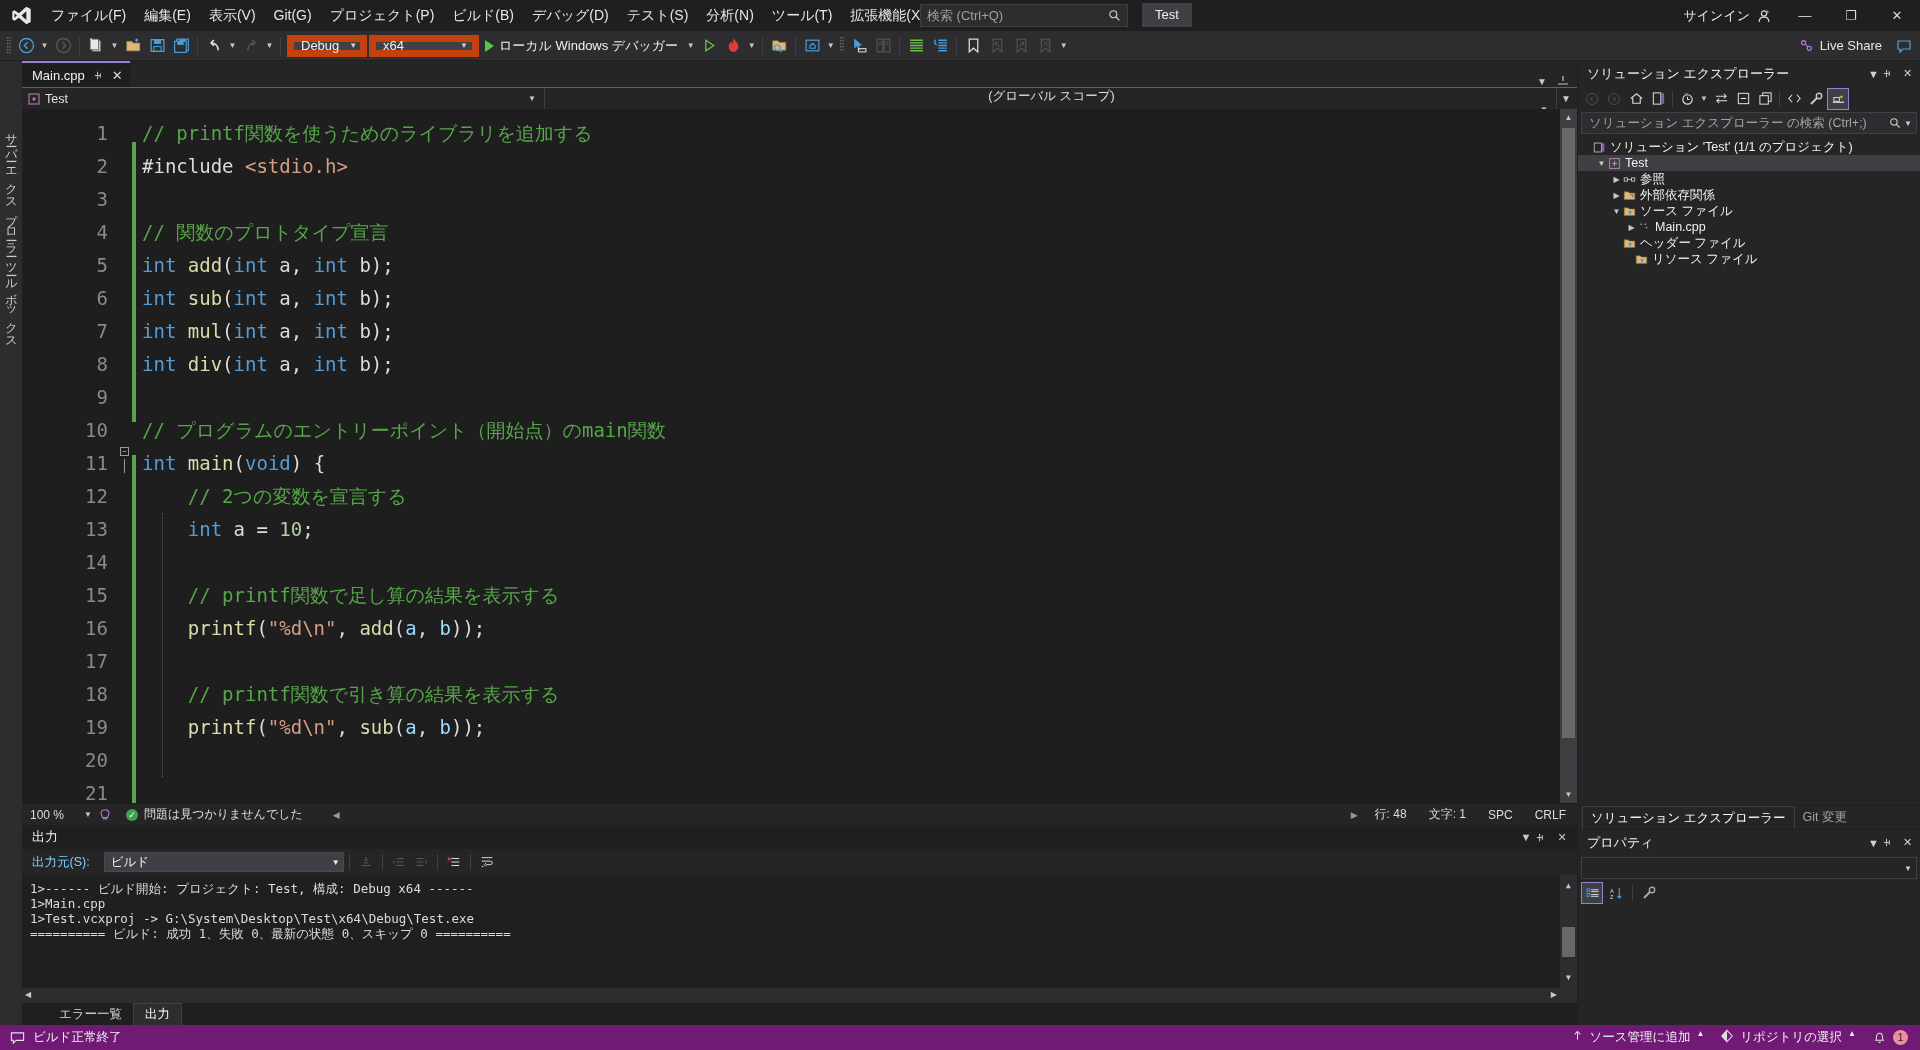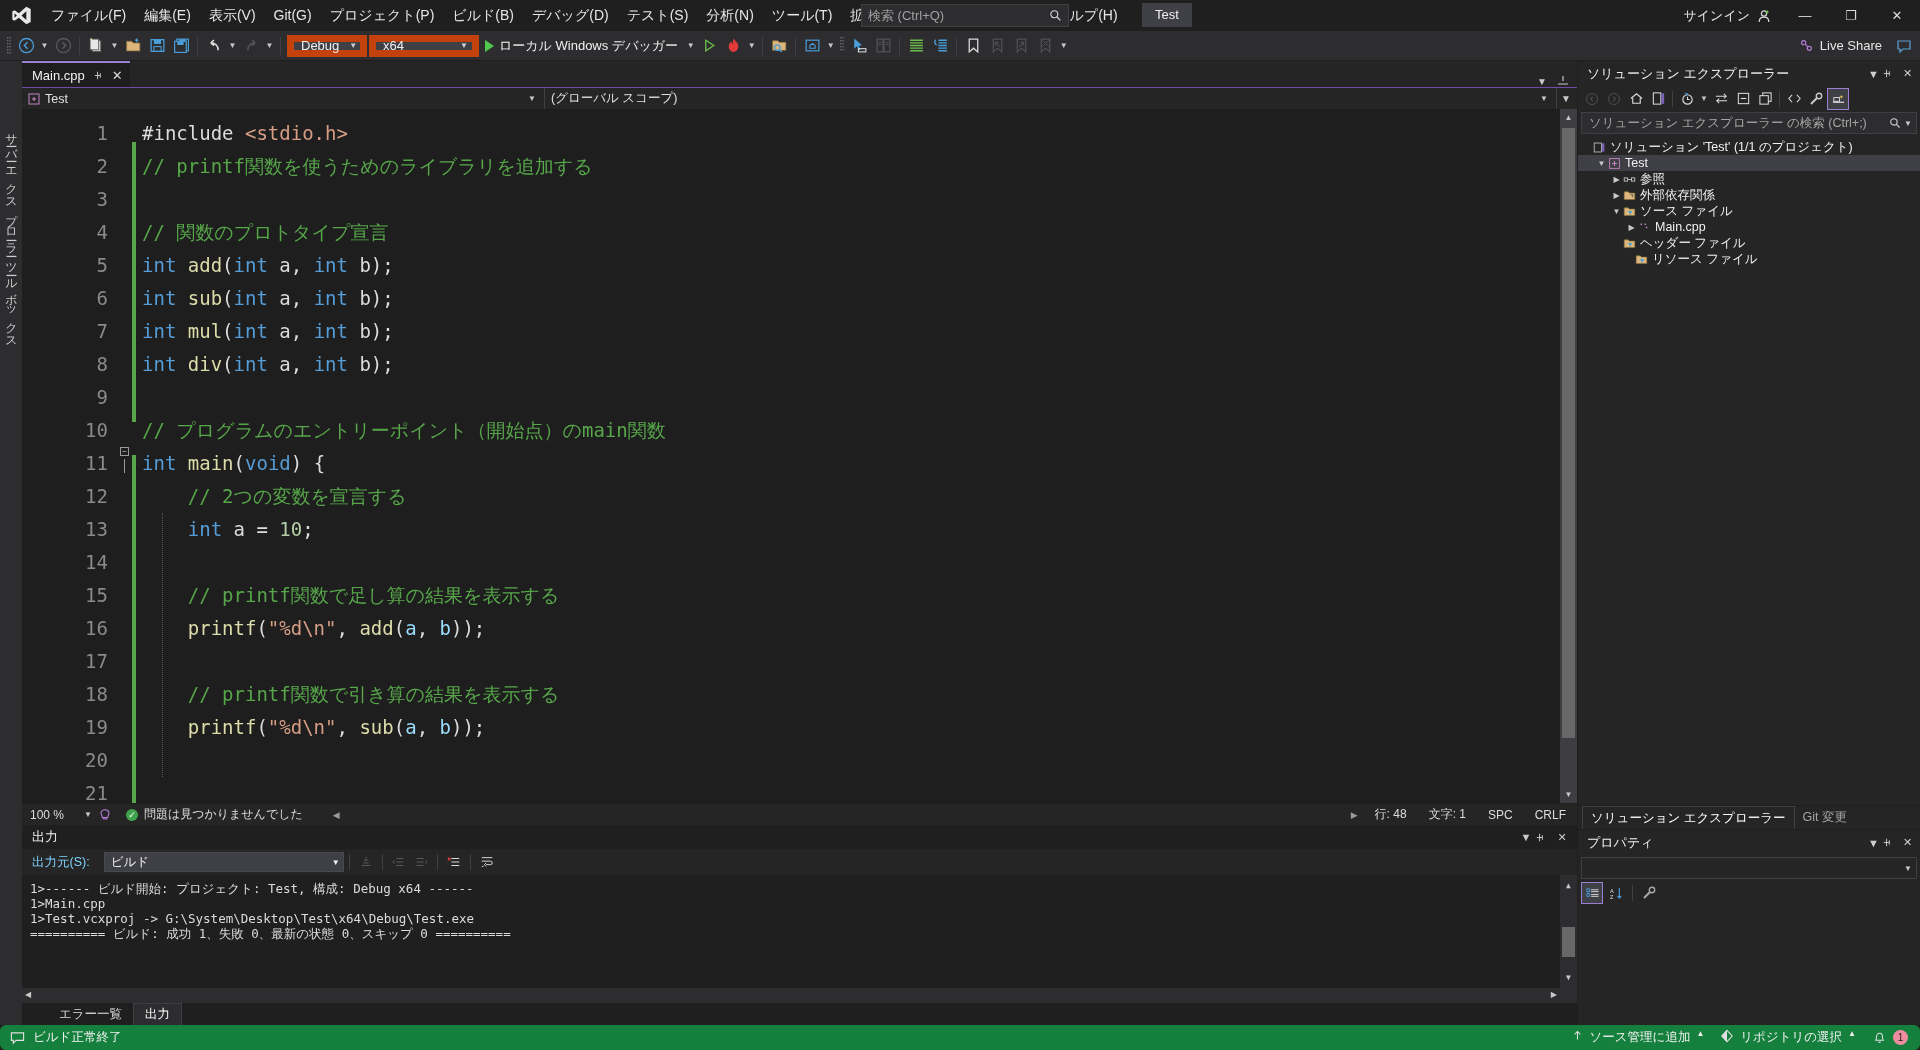--- a/index.html
+++ b/index.html
@@ -18,21 +18,21 @@
     flex: 0 0 31px; position: relative;
   }
   .vs-logo { width: 42px; height: 31px; display: flex; align-items: center; justify-content: center; }
   .vs-logo svg { display:block; }
   .menu { display: flex; align-items: center; height: 31px; }
   .menu-item {
     padding: 0 9px; height: 31px; line-height: 31px; font-size: 14px;
     color: #e6e6e6; white-space: nowrap; cursor: default;
   }
   .search-box {
-    position: absolute; left: 861px; top: 4px; width: 208px; height: 23px;
+    position: absolute; left: 920px; top: 4px; width: 208px; height: 23px;
     background: #2d2d30; border: 1px solid #3f3f46; display: flex; align-items: center;
     padding: 0 6px; font-size: 13px; color: #a0a0a0;
   }
   .search-box .txt { flex: 1; overflow: hidden; white-space: nowrap; }
   .search-icon { color: #c9c9c9; font-size: 13px; }
   .test-btn {
     position: absolute; left: 1142px; top: 3px; height: 24px; padding: 0 13px;
     line-height: 24px; background: #3f3f46; font-size: 13px; color: #f0f0f0;
   }
   .signin {
@@ -92,21 +92,21 @@
   .tabstrip-right { margin-left: auto; display: flex; align-items: center; gap: 10px; padding: 0 8px; color: #c8c8c8; font-size: 10px; }
 
   
   .navbar { height: 22px; flex: 0 0 22px; background: #252526; display: flex; align-items: stretch; border-top: 1px solid #6a4fa3; }
   .nav-combo {
     display: flex; align-items: center; font-size: 12.5px; color: #e0e0e0; padding: 0 4px 0 6px;
     border-right: 1px solid #3f3f46; position: relative;
   }
   .nav-combo .cv { margin-left: auto; font-size: 8px; color: #c8c8c8; padding-left: 8px; padding-right: 4px;}
   .nav-combo.c1 { width: 523px; }
-  .nav-combo.c2 { width: 1012px; }
+  .nav-combo.c2 { width: 1012px; flex-direction: column; }
   .navbar-right { flex: 1; display: flex; align-items: center; justify-content: flex-end; padding-right: 6px; color: #c8c8c8; font-size: 10px; }
   .cpp-ico { color: #d080d0; font-size: 11px; margin-right: 5px; }
 
   
   .editor { flex: 1; display: flex; min-height: 0; background: #1e1e1e; position: relative; overflow: hidden; }
   .gutter {
     width: 96px; flex: 0 0 96px; background: #1e1e1e; text-align: right;
     font-family: "DejaVu Sans Mono", monospace; font-size: 19px; color: #8a8a8a;
     padding-top: 8px; padding-right: 10px; user-select: none;
   }
@@ -216,21 +216,21 @@
   .prop-combo { height: 22px; margin: 2px 3px; background: #252526; border: 1px solid #3f3f46; display: flex; align-items: center; padding: 0 4px; }
   .prop-combo .cv { margin-left: auto; font-size: 8px; color: #c8c8c8; }
   .prop-toolbar { height: 24px; display: flex; align-items: center; padding-left: 3px; gap: 2px; }
   .prop-grid { flex: 1; background: #252526; }
 
   
   .statusbar {
     height: 25px; flex: 0 0 25px; background: #68217a00; background: #3f3f46;
     display: flex; align-items: center; font-size: 12.5px; color: #f0f0f0;
   }
-  .statusbar.built { background: #15803d; border-radius: 6px; }
+  .statusbar.built { background: #701a75; }
   .sb-left { display: flex; align-items: center; gap: 8px; padding-left: 10px; }
   .sb-right { margin-left: auto; display: flex; align-items: center; gap: 16px; padding-right: 12px; }
   .sb-item { display: flex; align-items: flex-start; gap: 6px; }
   .bell-badge {
     width: 15px; height: 15px; border-radius: 50%; background: #f08ca0; color: #1f1f1f;
     font-size: 10px; line-height: 15px; text-align: center;
   }
   svg { display: block; }
 </style>
 </head>
@@ -570,22 +570,22 @@
         <div class="glyphmargin">
           <div class="collapse-box" style="top:338px">−</div>
           <div class="collapse-line" style="top:350px;height:14px;"></div>
         </div>
         <div class="changebar">
           <div class="chg" style="top:33px;height:280px"></div>
           <div class="chg" style="top:346px;height:400px"></div>
         </div>
         <div class="codearea" id="codearea">
           <div class="indent-guide" style="left:26px;top:404px;height:264px;"></div>
-        <div class="cl"><span class="pp">#include </span><span class="inc">&lt;stdio.h&gt;</span></div>
-            <div class="cl"><span class="cmt">// printf関数を使うためのライブラリを追加する</span></div>
+        <div class="cl"><span class="cmt">// printf関数を使うためのライブラリを追加する</span></div>
+            <div class="cl"><span class="pp">#include </span><span class="inc">&lt;stdio.h&gt;</span></div>
             <div class="cl">&nbsp;</div>
             <div class="cl"><span class="cmt">// 関数のプロトタイプ宣言</span></div>
             <div class="cl"><span class="kw">int</span><span class="plain"> </span><span class="fn">add</span><span class="plain">(</span><span class="kw">int</span><span class="plain"> a, </span><span class="kw">int</span><span class="plain"> b);</span></div>
             <div class="cl"><span class="kw">int</span><span class="plain"> </span><span class="fn">sub</span><span class="plain">(</span><span class="kw">int</span><span class="plain"> a, </span><span class="kw">int</span><span class="plain"> b);</span></div>
             <div class="cl"><span class="kw">int</span><span class="plain"> </span><span class="fn">mul</span><span class="plain">(</span><span class="kw">int</span><span class="plain"> a, </span><span class="kw">int</span><span class="plain"> b);</span></div>
             <div class="cl"><span class="kw">int</span><span class="plain"> </span><span class="fn">div</span><span class="plain">(</span><span class="kw">int</span><span class="plain"> a, </span><span class="kw">int</span><span class="plain"> b);</span></div>
             <div class="cl">&nbsp;</div>
             <div class="cl"><span class="cmt">// プログラムのエントリーポイント（開始点）のmain関数</span></div>
             <div class="cl"><span class="kw">int</span><span class="plain"> </span><span class="fn">main</span><span class="plain">(</span><span class="kw">void</span><span class="plain">) {</span></div>
             <div class="cl"><span class="cmt">    // 2つの変数を宣言する</span></div>

